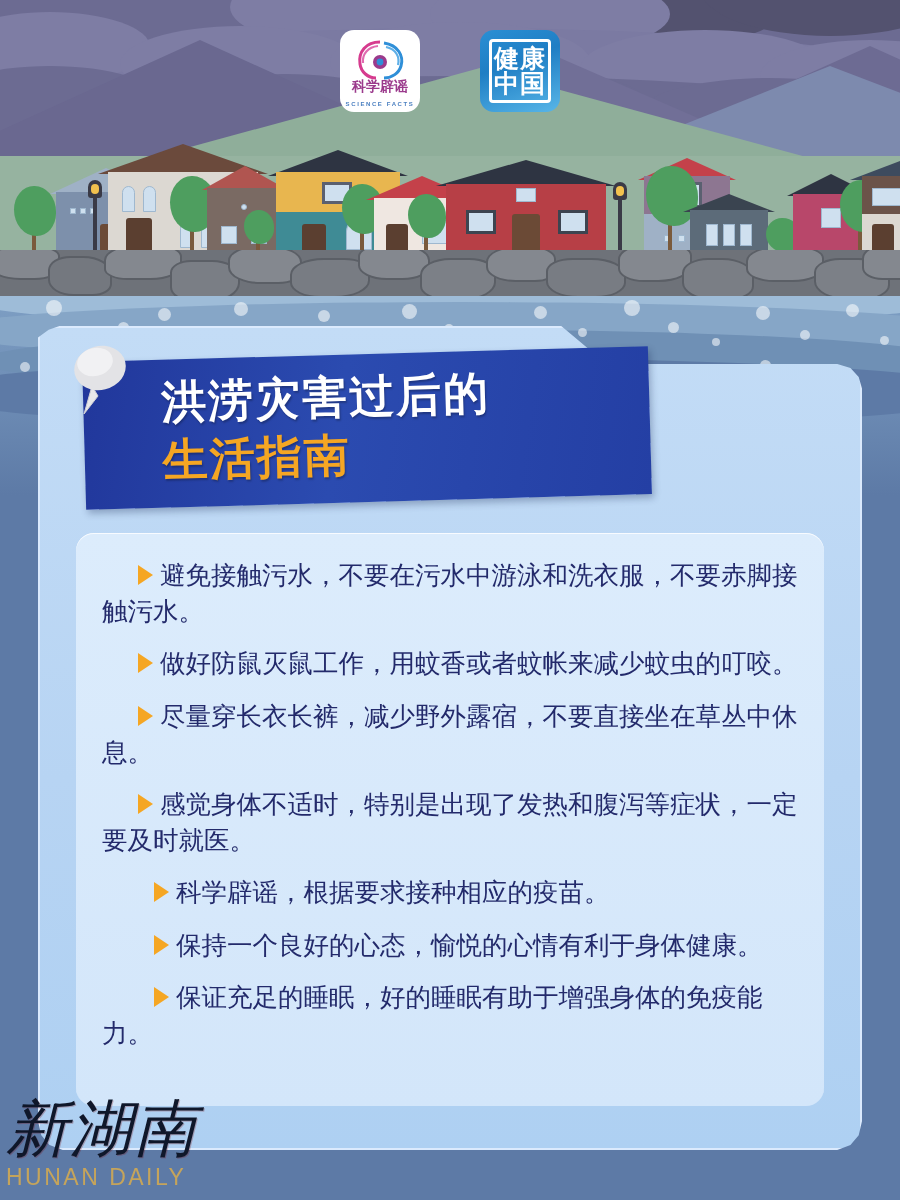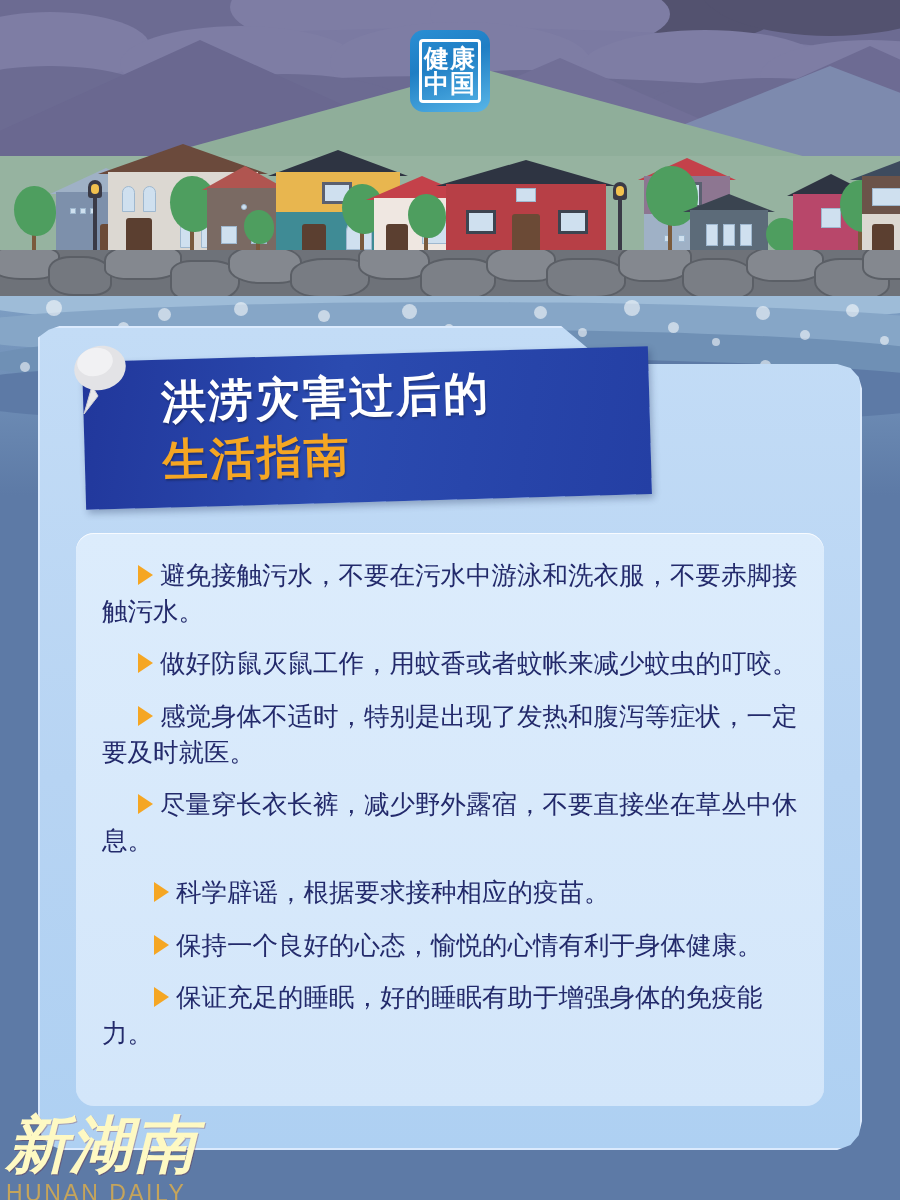--- a/index.html
+++ b/index.html
@@ -237,27 +237,26 @@
   }
   .tip.indent0 .tip-arrow { margin-left: 36px; }
   .tip.indent1 .tip-arrow { margin-left: 52px; }
 
   
   .watermark {
     position: absolute; left: 6px; top: 1098px; z-index: 60;
     width: 300px;
   }
   .wm-cn {
-    font-size: 62px; font-weight: bold; color: #fef9c3;
+    font-size: 62px; font-weight: normal; color: #0f172a;
     font-family: "DejaVu Serif", serif;
     font-style: italic;
     letter-spacing: 2px;
     line-height: 1.0;
     text-shadow: 1px 1px 0 rgba(120,0,0,0.25);
-    margin-top: 16px;
   }
   .wm-en {
     margin-top: 4px;
     font-size: 23px; color: #c5a45b; letter-spacing: 2.5px;
     font-family: "Liberation Sans", sans-serif;
   }
 </style>
 </head>
 <body>
 
@@ -458,20 +457,32 @@
     <div class="bubble" style="left:800px; top:34px; width:10px; height:10px;"></div>
     <div class="bubble" style="left:846px; top:8px; width:13px; height:13px;"></div>
     <div class="bubble" style="left:880px; top:40px; width:9px; height:9px;"></div>
     <div class="bubble" style="left:20px; top:66px; width:10px; height:10px;"></div>
     <div class="bubble" style="left:520px; top:70px; width:9px; height:9px;"></div>
     <div class="bubble" style="left:760px; top:64px; width:11px; height:11px;"></div>
   </div>
 
   <div class="logos">
 
+    <div class="logo-box logo-kexue">
+      <svg class="kx-swirl" viewBox="0 0 52 46">
+        <path d="M26 4 C12 4 4 14 6 26 C7 34 14 40 22 40" fill="none" stroke="#d63b8e" stroke-width="3"></path>
+        <path d="M30 5 C44 7 50 18 47 28 C45 35 38 40 30 40" fill="none" stroke="#2f8fd8" stroke-width="3"></path>
+        <path d="M24 8 C14 9 8 16 9 25" fill="none" stroke="#e06bb0" stroke-width="2.2"></path>
+        <path d="M32 9 C42 11 46 19 44 27" fill="none" stroke="#5fb0e8" stroke-width="2.2"></path>
+        <circle cx="26" cy="24" r="7" fill="#9b3a8c"></circle>
+        <circle cx="26" cy="24" r="3.4" fill="#2f8fd8"></circle>
+      </svg>
+      <div class="kx-text">科学辟谣</div>
+      <div class="kx-sub">SCIENCE FACTS</div>
+    </div>
 
     <div class="logo-box logo-jiankang">
       <div class="jk-inner">
         <div class="jk-line">健康</div>
         <div class="jk-line">中国</div>
       </div>
     </div>
   </div>
 
   <div class="card">
@@ -492,24 +503,24 @@
 
     <div class="card-inner">
       <div class="tips">
         <div class="tip indent0">
           <span class="tip-arrow"></span><span>避免接触污水，不要在污水中游泳和洗衣服，不要赤脚接触污水。</span>
         </div>
         <div class="tip indent0">
           <span class="tip-arrow"></span><span>做好防鼠灭鼠工作，用蚊香或者蚊帐来减少蚊虫的叮咬。</span>
         </div>
         <div class="tip indent0">
+          <span class="tip-arrow"></span><span>尽量穿长衣长裤，减少野外露宿，不要直接坐在草丛中休息。</span>
+        </div>
+        <div class="tip indent0">
           <span class="tip-arrow"></span><span>感觉身体不适时，特别是出现了发热和腹泻等症状，一定要及时就医。</span>
-        </div>
-        <div class="tip indent0">
-          <span class="tip-arrow"></span><span>尽量穿长衣长裤，减少野外露宿，不要直接坐在草丛中休息。</span>
         </div>
         <div class="tip indent1">
           <span class="tip-arrow"></span><span>科学辟谣，根据要求接种相应的疫苗。</span>
         </div>
         <div class="tip indent1">
           <span class="tip-arrow"></span><span>保持一个良好的心态，愉悦的心情有利于身体健康。</span>
         </div>
         <div class="tip indent1">
           <span class="tip-arrow"></span><span>保证充足的睡眠，好的睡眠有助于增强身体的免疫能力。</span>
         </div>

